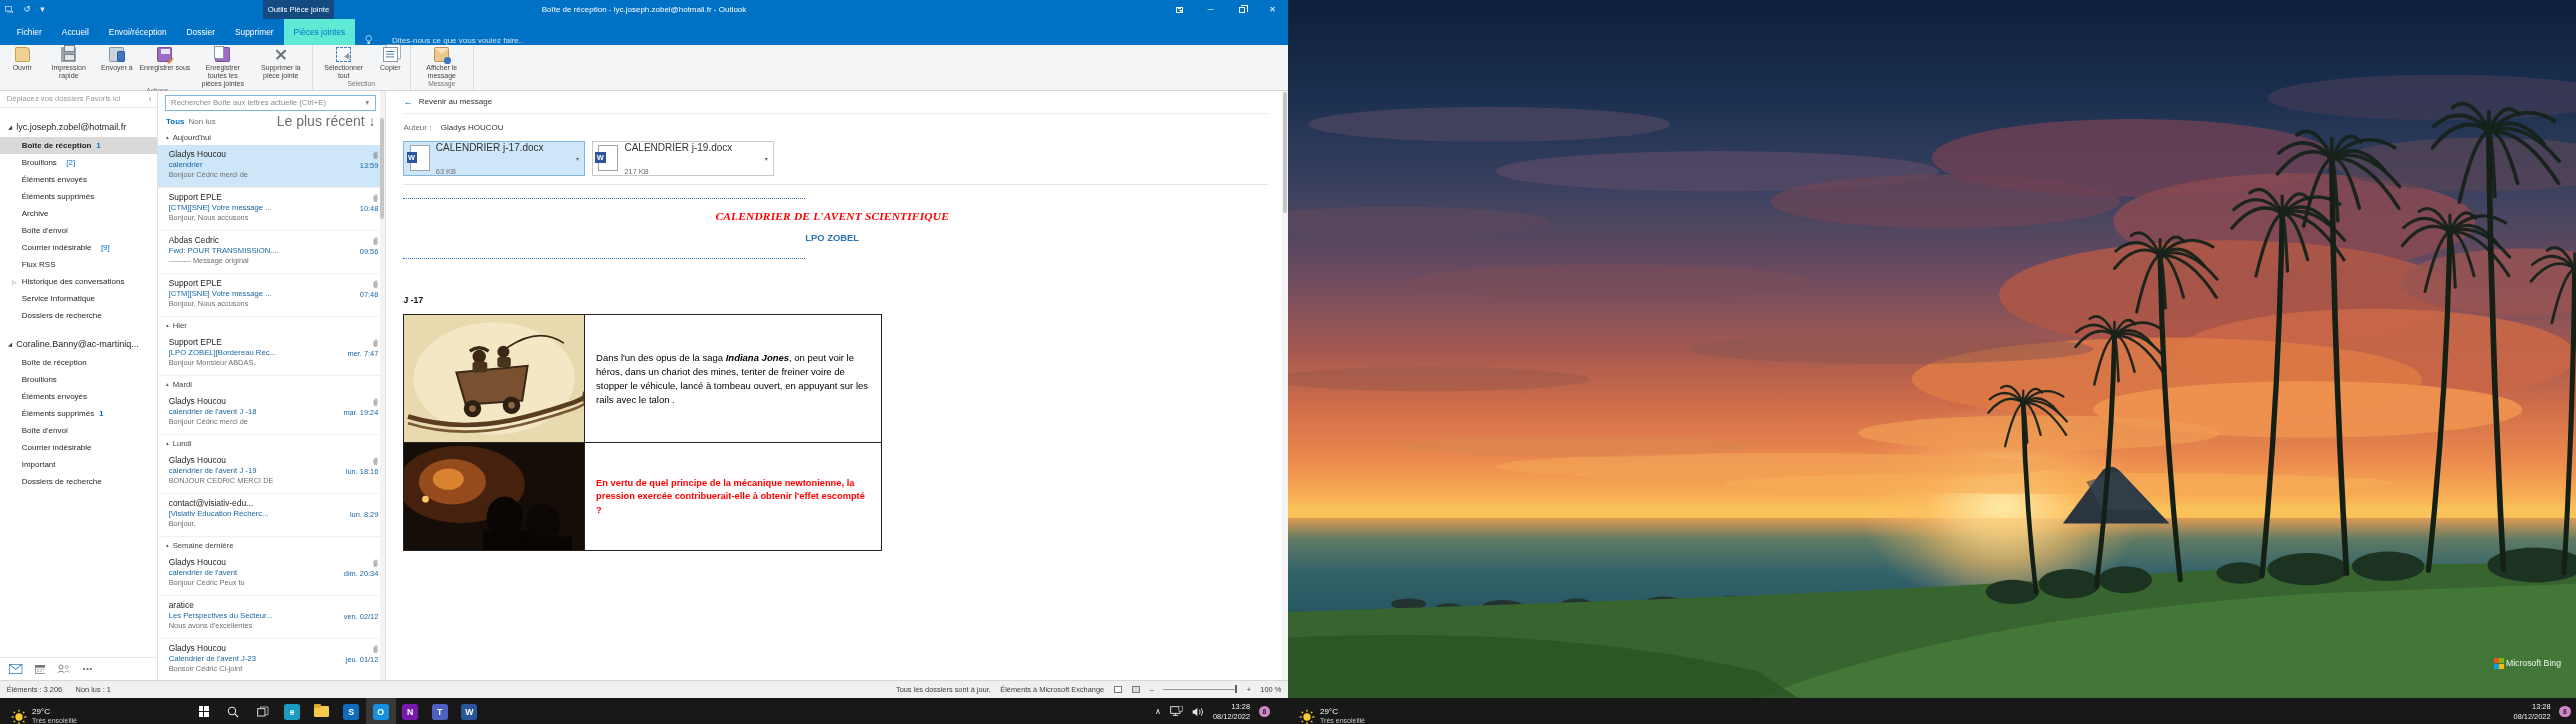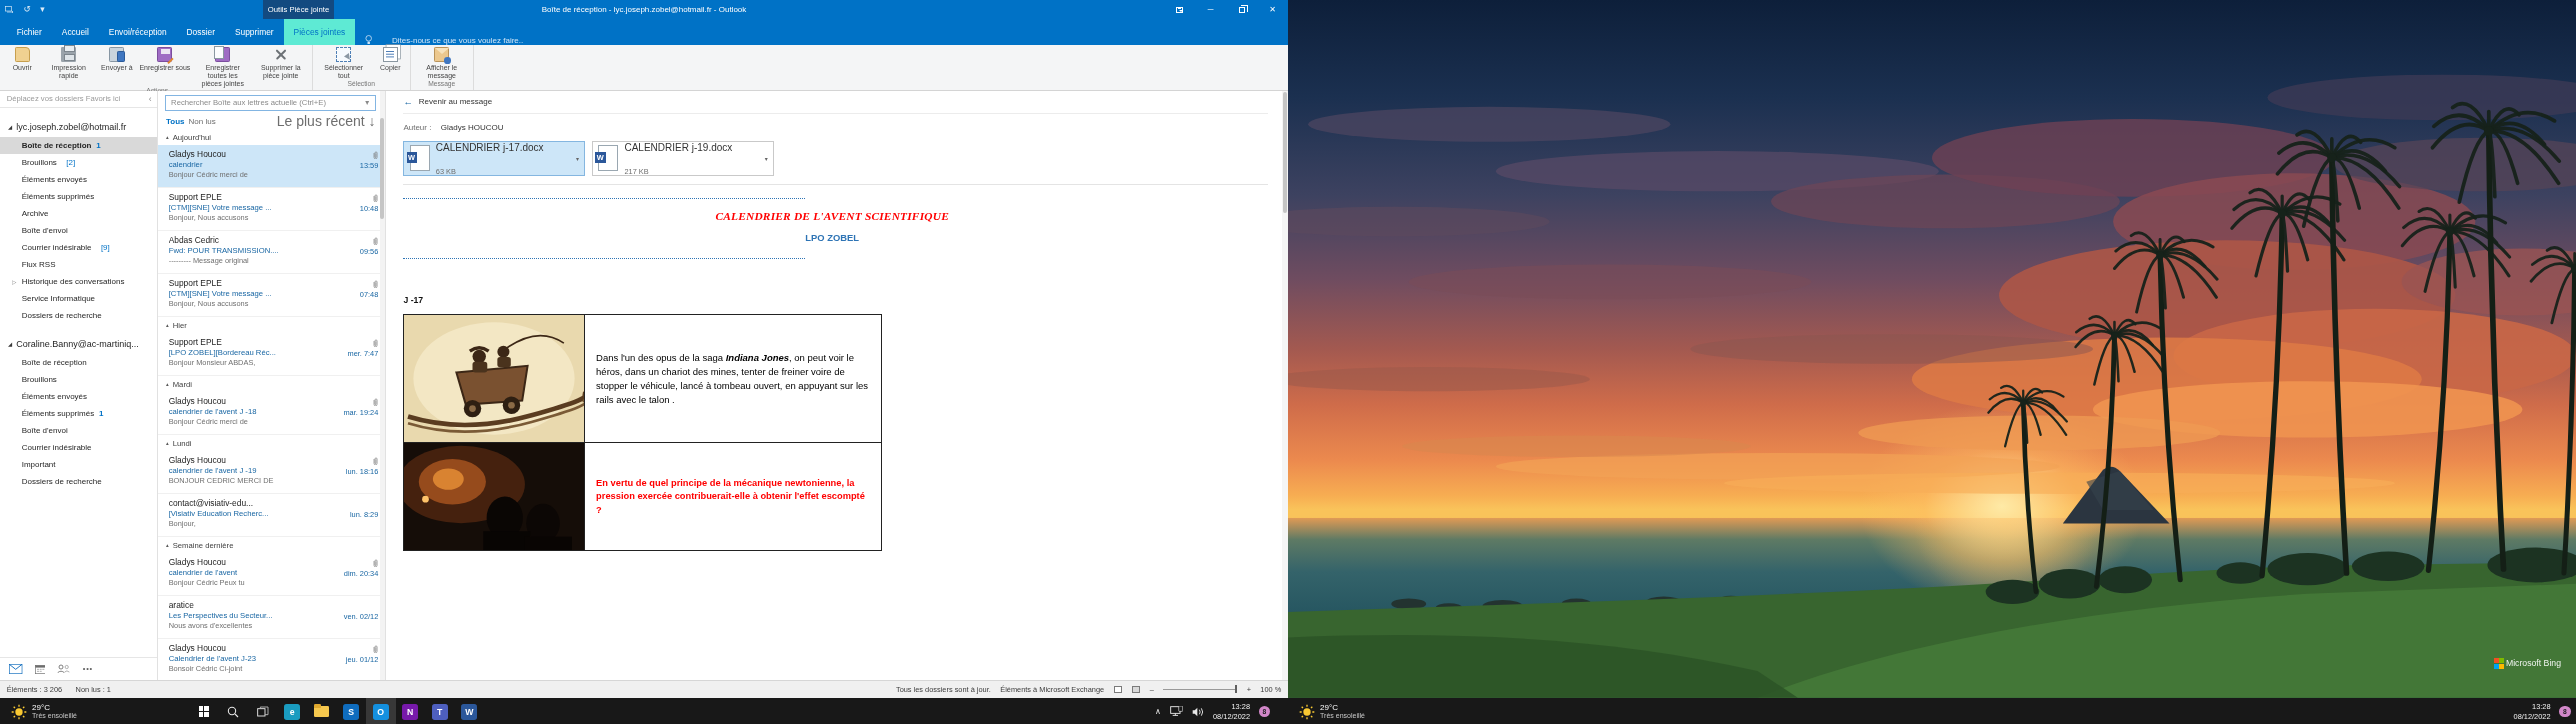--- a/index.html
+++ b/index.html
@@ -145,21 +145,21 @@
     display:flex;align-items:center;font-size:7.4px;color:#3b3b3b}
   .sb-left{display:flex;gap:13.4px;padding-left:6.7px}
   .sb-right{position:absolute;right:6.7px;display:flex;align-items:center;gap:9.4px}
   .viewic{width:8.7px;height:7.4px;border:0.7px solid #7a7a7a;background:#fff}
   .viewic.alt{background:#d9d9d9}
   .zoomtrack{position:relative;width:74px;height:1.3px;background:#9a9a9a}
   .zoomknob{position:absolute;right:0;top:-3.4px;width:2.7px;height:8px;background:#5f5f5f}
 
   
   #taskbar{position:absolute;left:0;top:698px;width:2576px;height:27px;background:#181818;color:#fff}
-  .weather{position:absolute;top:0;height:27px;display:flex;align-items:center;gap:5.4px;padding:0 6.7px;cursor:default}
+  .weather{position:absolute;top:0;height:27px;display:flex;align-items:flex-end;gap:5.4px;padding:0 6.7px;cursor:default}
   .w-temp{font-size:8px;color:#fff;line-height:1.2}
   .w-cond{font-size:7px;color:#c9c9c9;line-height:1.2}
   .tb-icons{position:absolute;left:189px;top:0;height:27px;display:flex;align-items:stretch}
   .tbtn{width:29.5px;display:flex;align-items:center;justify-content:center;position:relative}
   .tbtn.active{background:rgba(255,255,255,.14)}
   .tbtn.active::after{content:"";position:absolute;left:4px;right:4px;bottom:0;height:1.3px;background:#76b9ed}
   .start-glyph{display:grid;grid-template-columns:4.7px 4.7px;grid-template-rows:4.7px 4.7px;gap:1px}
   .start-glyph span{background:#fff}
   .apptile{width:16px;height:16px;border-radius:2.7px;display:flex;align-items:center;justify-content:center;
     color:#fff;font-size:8.7px;font-weight:bold}

